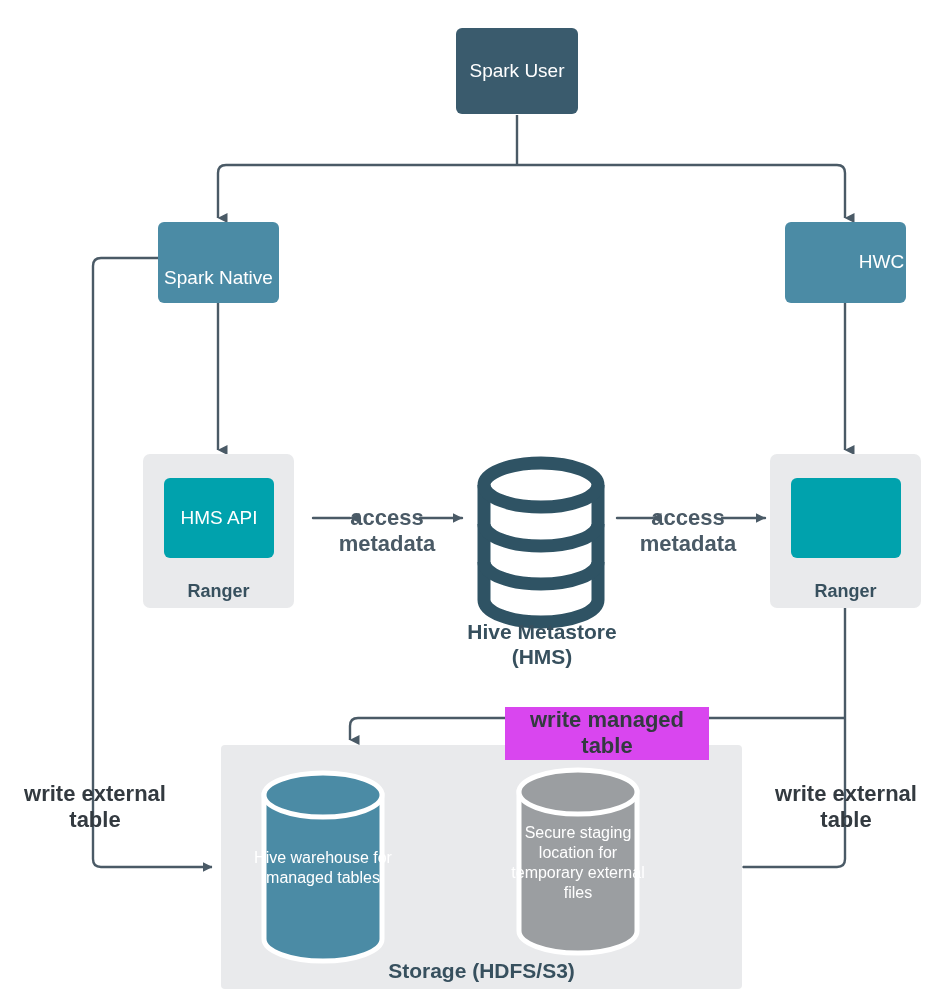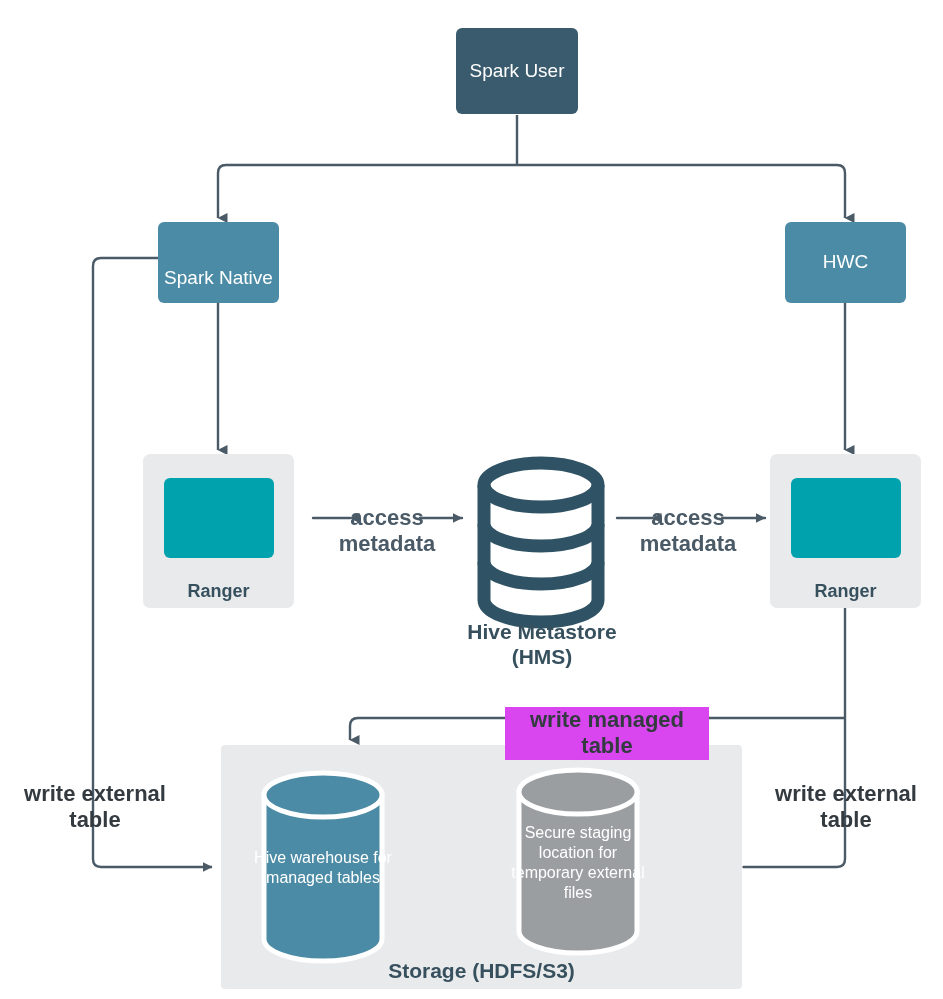--- a/index.html
+++ b/index.html
@@ -152,22 +152,23 @@
       <ellipse cx="578" cy="792" rx="59" ry="22" fill="#9b9ea1" stroke="#ffffff" stroke-width="5"></ellipse>
     </g>
   </svg>
 
   <div class="html-layer">
 
     <div class="node-label box-text" style="left:456px; top:28px; width:122px; height:86px;">Spark User</div>
 
     <div class="node-label box-text" style="left:158px; top:238px; width:121px; height:81px;">Spark Native</div>
 
-    <div class="node-label box-text" style="left:785px; top:222px; width:121px; height:81px;">HWC</div>
+    <div class="node-label box-text" style="left:785px; top:222px; width:121px; height:81px;padding-left:36px;">HWC</div>
 
+    <div class="node-label box-text" style="left:164px; top:478px; width:110px; height:80px;">HMS API</div>
 
 
     <div class="node-label ranger-text" style="left:143px; top:578px; width:151px; height:28px;">Ranger</div>
 
     <div class="node-label ranger-text" style="left:770px; top:578px; width:151px; height:28px;">Ranger</div>
 
     <div class="node-label caption-dark" style="left:421px; top:615px; width:242px; height:60px; white-space:pre-line;">Hive Metastore
 (HMS)</div>
 
     <div class="node-label caption-dark" style="left:341px; top:957px; width:281px; height:28px;text-align:right;">Storage (HDFS/S3)</div>

